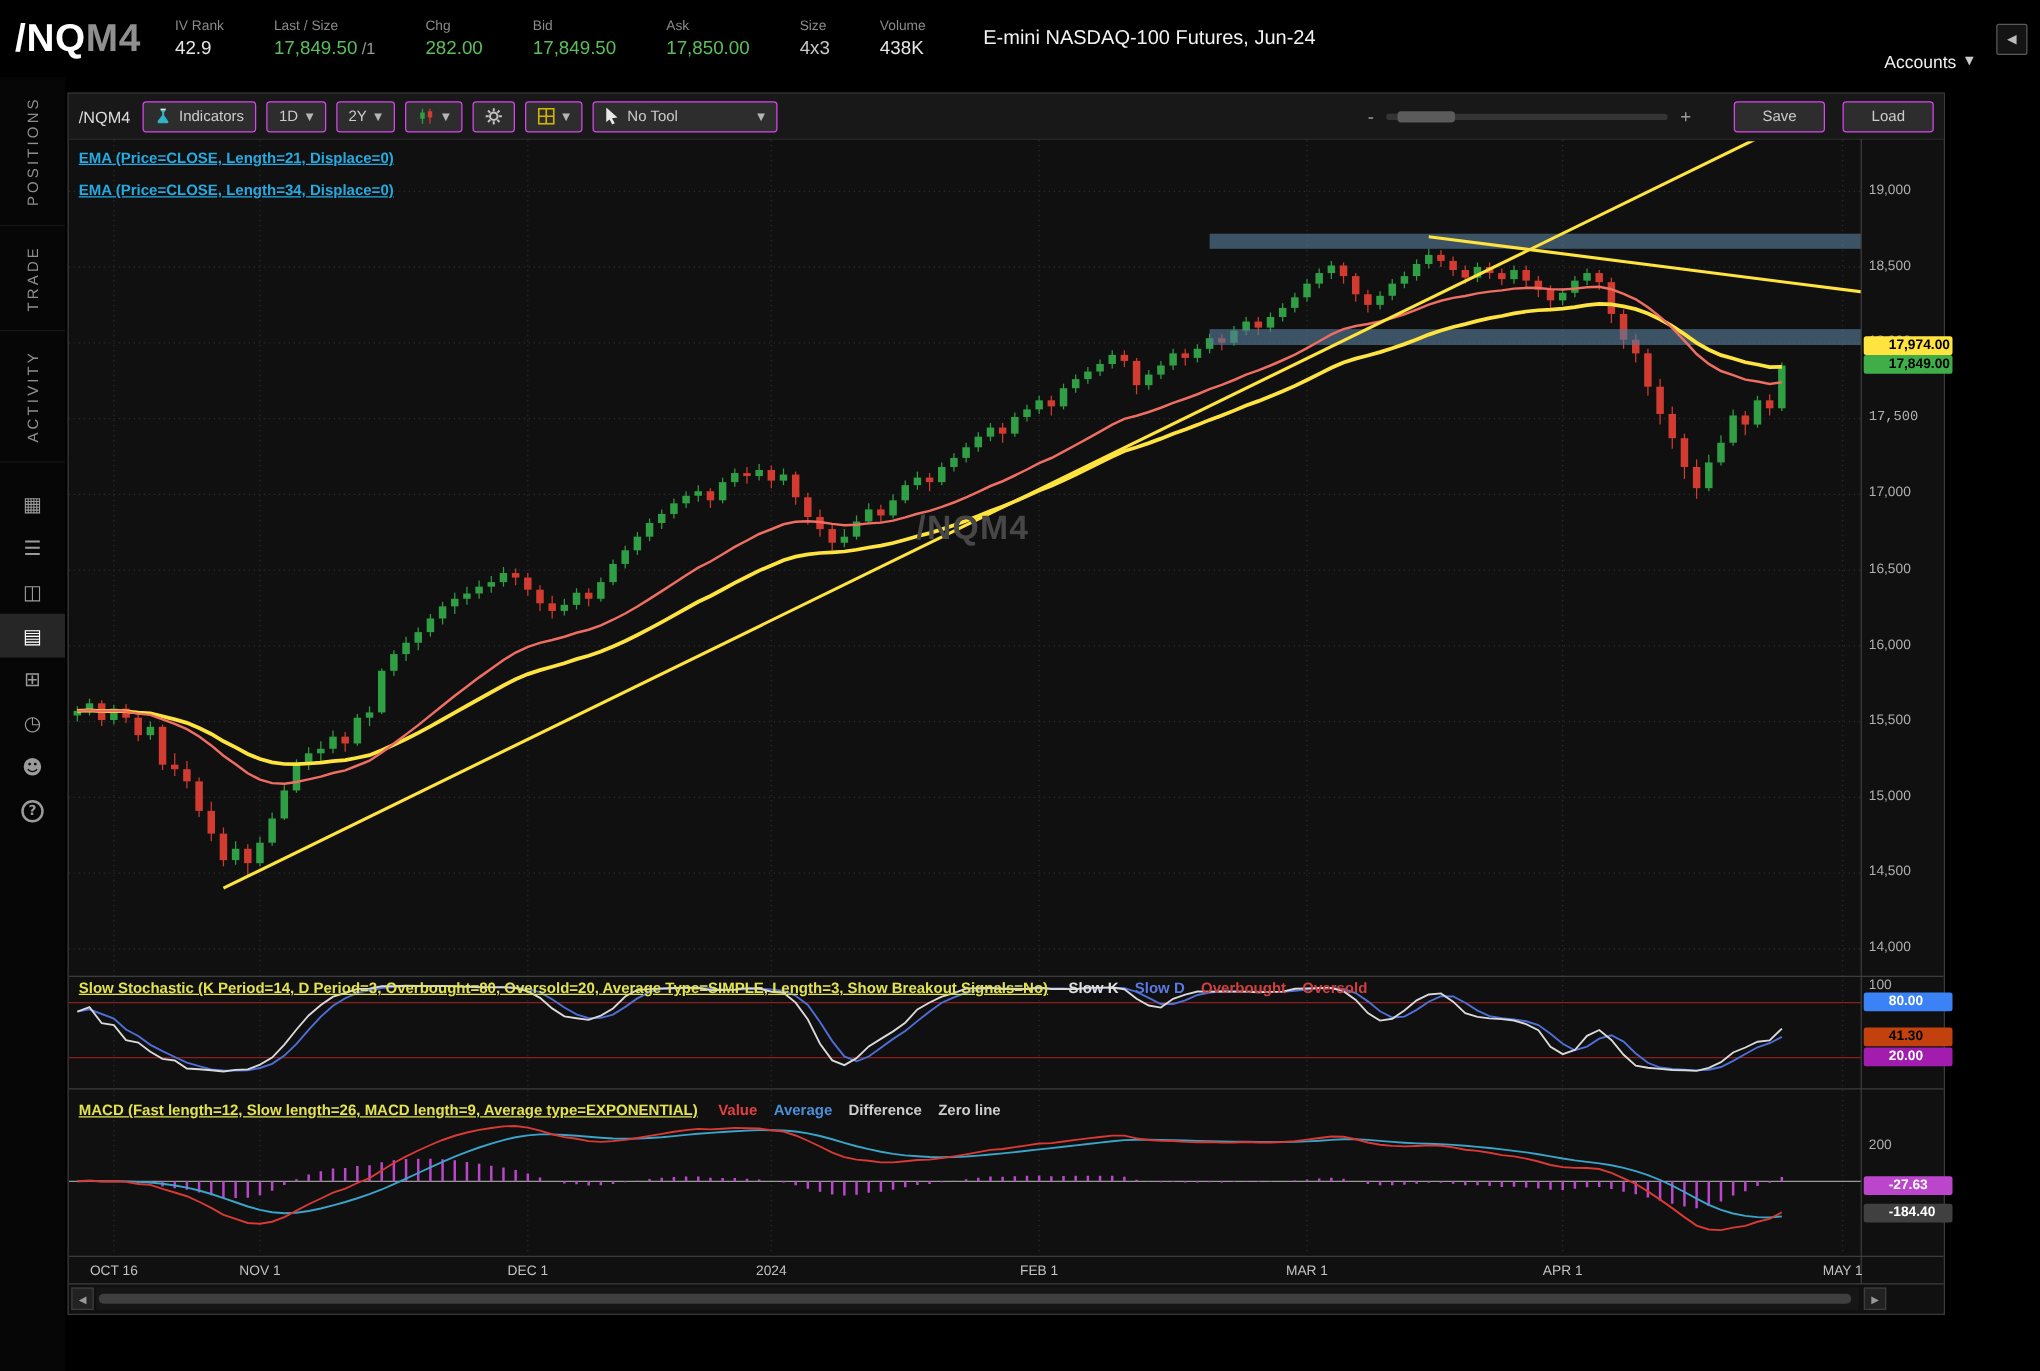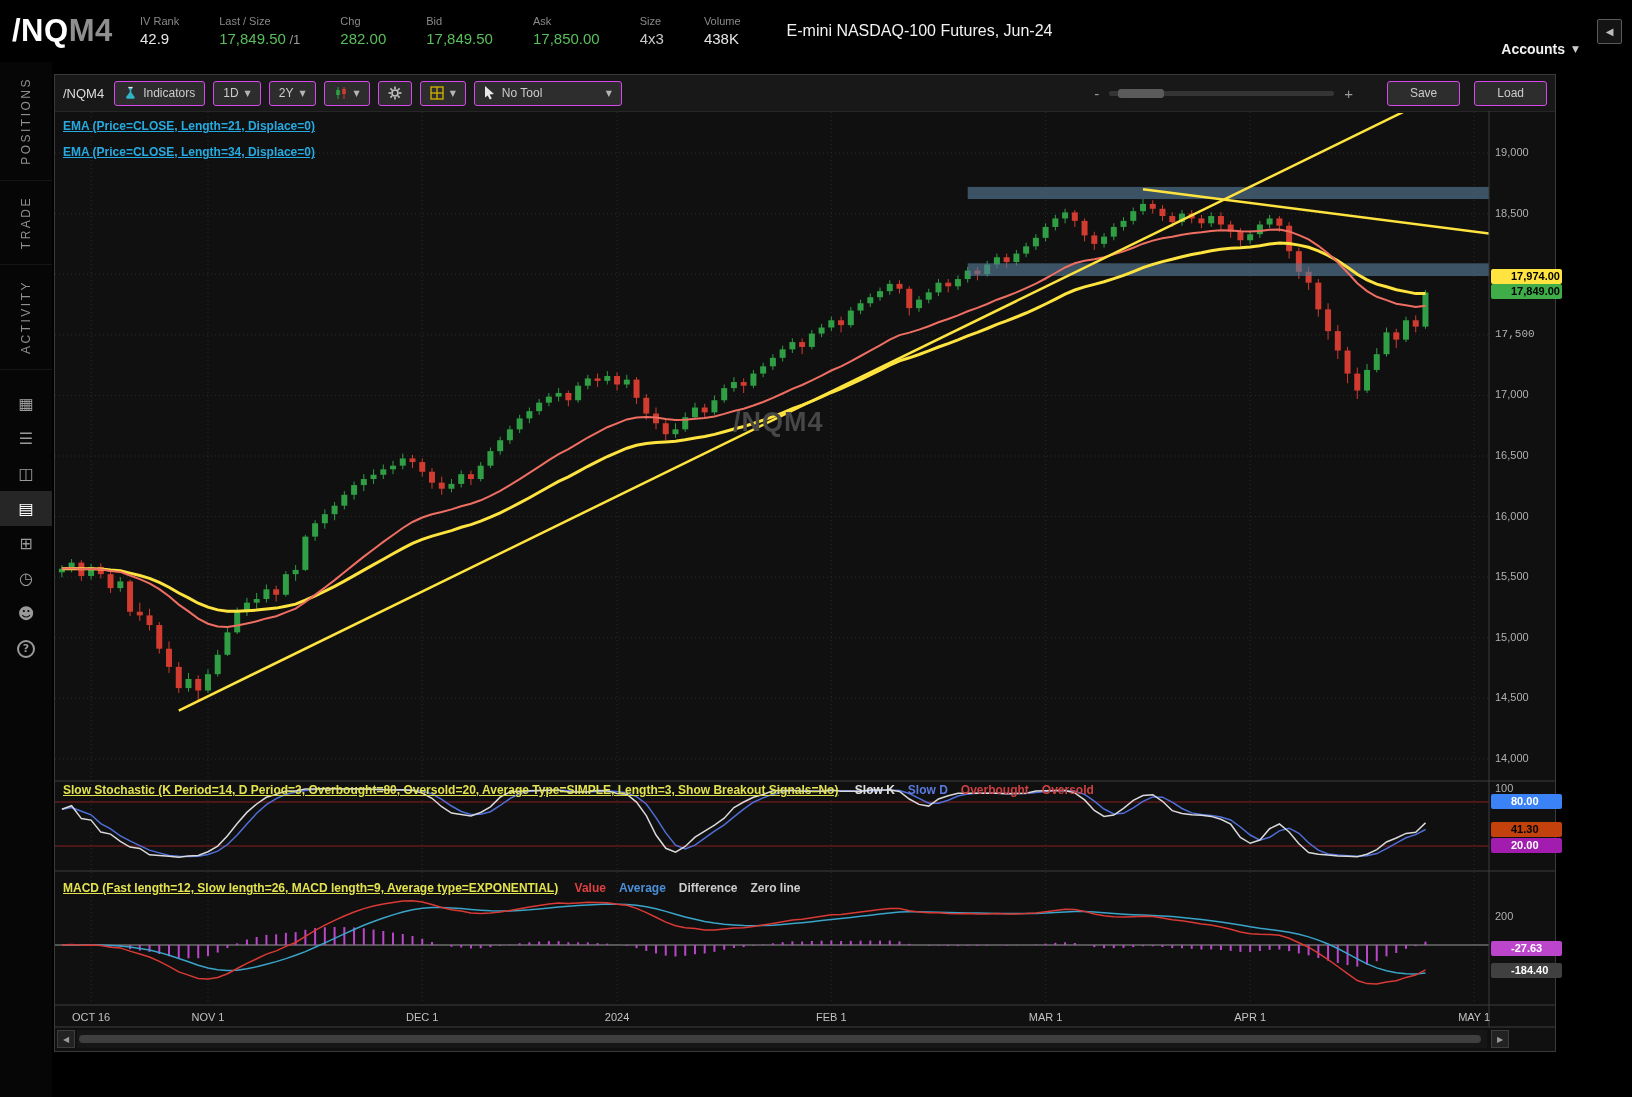--- a/index.html
+++ b/index.html
@@ -17,21 +17,21 @@
   .sym{ width:128px; font-size:31px; font-weight:bold; color:#fff; letter-spacing:.5px; }
   .sym .sfx{ color:#8f8f8f;margin-top:43px; }
   .quote-fields{ display:flex; gap:40px; align-items:flex-start; }
   .qf{ display:flex; flex-direction:column; }
   .qf-lbl{ font-size:11px; color:#8a8a8a; margin-bottom:3px; }
   .qf-val{ font-size:15px; color:#e6e6e6; white-space:nowrap; }
   .qf-extra{ color:#9a9a9a; font-size:13px; }
   .desc{ margin-left:46px; font-size:16px; color:#f2f2f2; white-space:nowrap; }
   .hd-spacer{ flex:1; }
   .accounts{ display:flex; align-items:center; gap:7px; color:#f0f0f0;
-    font-size:14px; font-weight:bold; cursor:pointer;margin-top:36px; }
+    font-size:14px; font-weight:normal; cursor:pointer;margin-top:36px; }
   .accounts .caret{ font-size:9px; color:#ccc; }
   .collapse-box{ width:25px; height:25px; border:1px solid #5a5a5a; border-radius:2px;
     color:#bbb; font-size:10px; display:flex; align-items:center; justify-content:center;
     margin-left:18px; margin-right:10px; background:#141414; }
 
   
   .sidebar{ position:absolute; left:0; top:62px; width:52px; height:1035px; background:#060606; }
   .side-tab-cell{ display:flex; justify-content:center; padding:15px 0;
     border-bottom:1px solid #161616; cursor:pointer; }
   .side-tab{ writing-mode:vertical-rl; transform:rotate(180deg);

